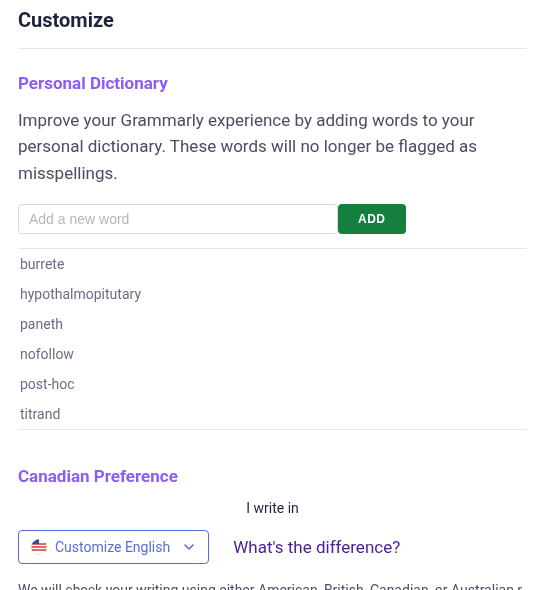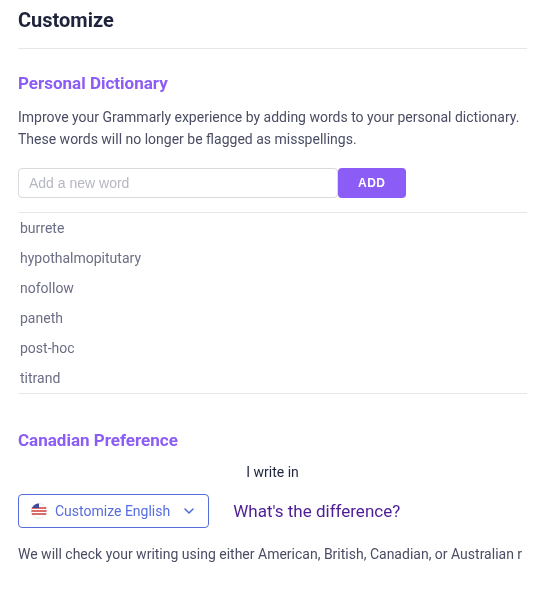--- a/index.html
+++ b/index.html
@@ -27,21 +27,21 @@
       border-top: 1px solid #e7e7ea;
       margin-bottom: 24px;
     }
     .section-heading {
       font-size: 17px;
       font-weight: 700;
       color: #8b5cf6;
       margin-bottom: 14px;
     }
     .section-description {
-      font-size: 14px;
+      font-size: 17px;
       color: #4a4d63;
       line-height: 1.55;
       margin-bottom: 18px;
       max-width: 520px;
     }
     .add-row {
       display: flex;
       align-items: center;
       margin-bottom: 14px;
     }
@@ -55,21 +55,21 @@
       color: #1f243c;
       background: #fff;
       outline: none;
     }
     .add-input::placeholder {
       color: #b5b7c2;
     }
     .add-button {
       height: 30px;
       padding: 0 20px;
-      background: #8b5cf6;
+      background: #15803d;
       border: none;
       border-radius: 4px;
       color: #fff;
       font-size: 12px;
       font-weight: 700;
       letter-spacing: 0.5px;
       cursor: pointer;
     }
     .word-list {
       border-top: 1px solid #e7e7ea;
@@ -143,22 +143,22 @@
   <p class="section-description">Improve your Grammarly experience by adding words to your personal dictionary. These words will no longer be flagged as misspellings.</p>
 
   <div class="add-row">
     <input type="text" class="add-input" placeholder="Add a new word" style="">
     <button class="add-button">ADD</button>
   </div>
 
   <div class="word-list">
     <div class="word-item">burrete</div>
     <div class="word-item">hypothalmopitutary</div>
+    <div class="word-item">paneth</div>
     <div class="word-item">nofollow</div>
-    <div class="word-item">paneth</div>
     <div class="word-item">post-hoc</div>
     <div class="word-item">titrand</div>
   </div>
 </section>
 
 <section>
   <h2 class="section-heading">Canadian Preference</h2>
   <div class="subheading">I write in</div>
 
   <div class="language-row">

